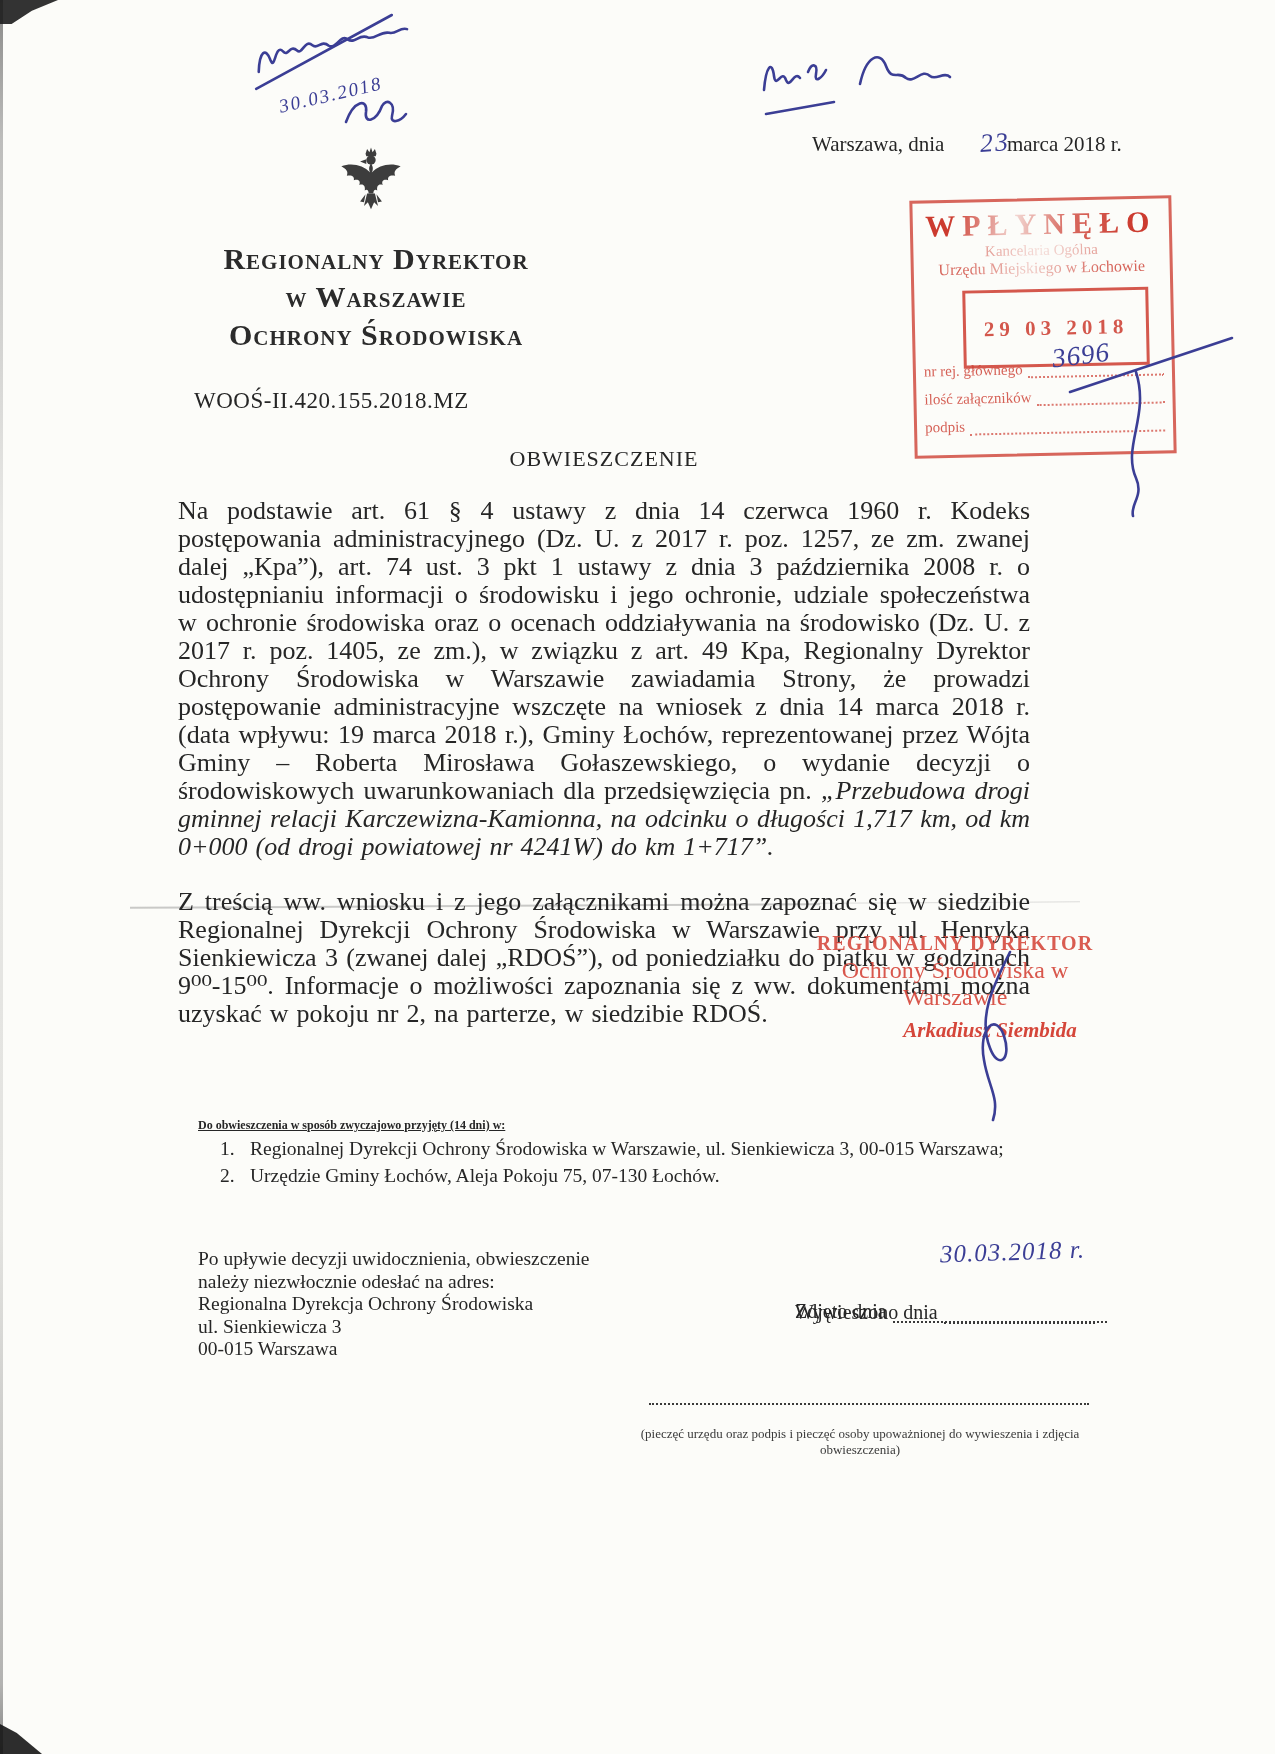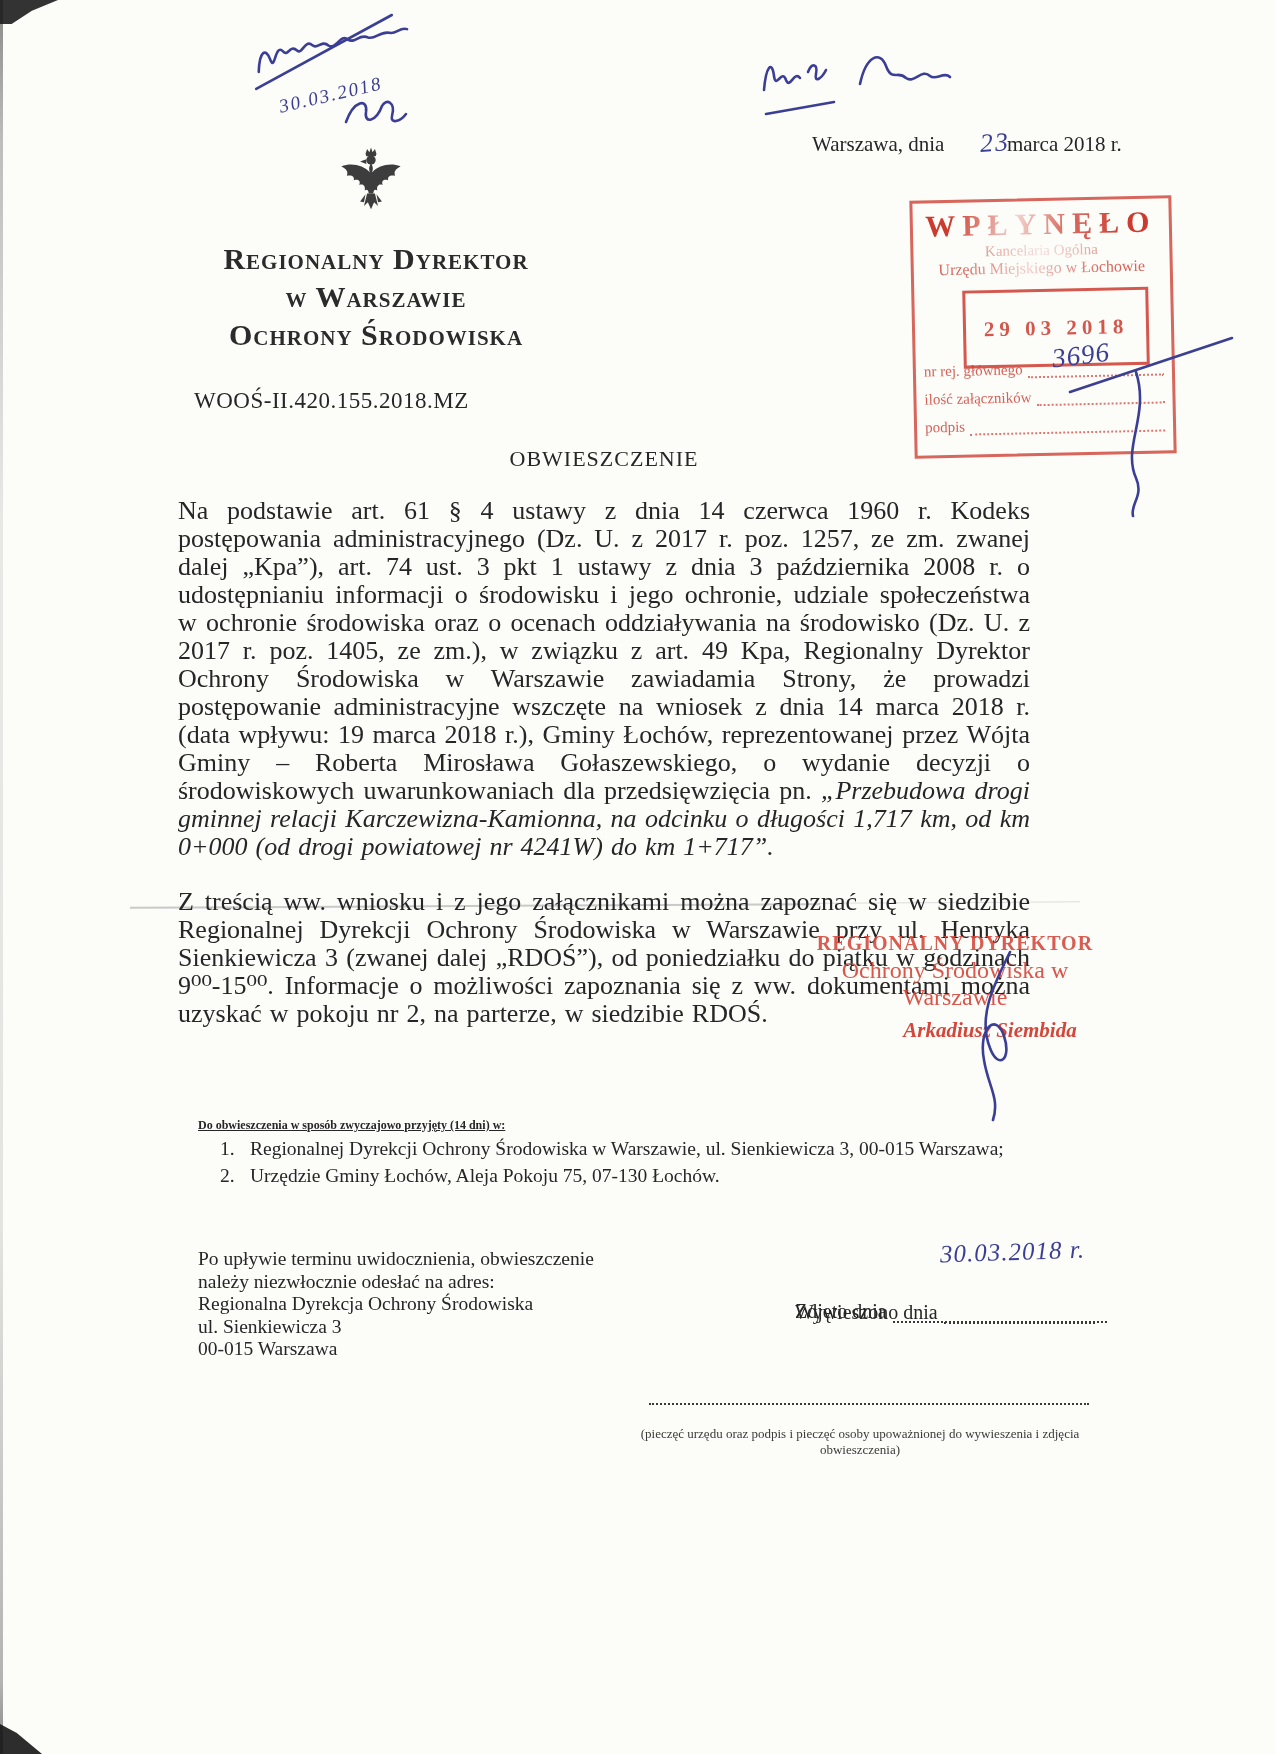--- a/index.html
+++ b/index.html
@@ -189,21 +189,21 @@
       <span class="d-num">1.</span>
       <span>Regionalnej Dyrekcji Ochrony Środowiska w Warszawie, ul. Sienkiewicza 3, 00-015 Warszawa;</span>
     </div>
     <div class="d-item">
       <span class="d-num">2.</span>
       <span>Urzędzie Gminy Łochów, Aleja Pokoju 75, 07-130 Łochów.</span>
     </div>
   </div>
 
   <div class="return-block">
-    <div>Po upływie terminu uwidocznienia, obwieszczenie</div>
+    <div>Po upływie decyzji uwidocznienia, obwieszczenie</div>
     <div>należy niezwłocznie odesłać na adres:</div>
     <div>Regionalna Dyrekcja Ochrony Środowiska</div>
     <div>ul. Sienkiewicza 3</div>
     <div>00-015 Warszawa</div>
   </div>
 
   <div class="hw-posted ink">30.03.2018 r.</div>
   <div class="post-row pr1">
     <span>Wywieszono dnia</span>
       <span class="dots"></span>

